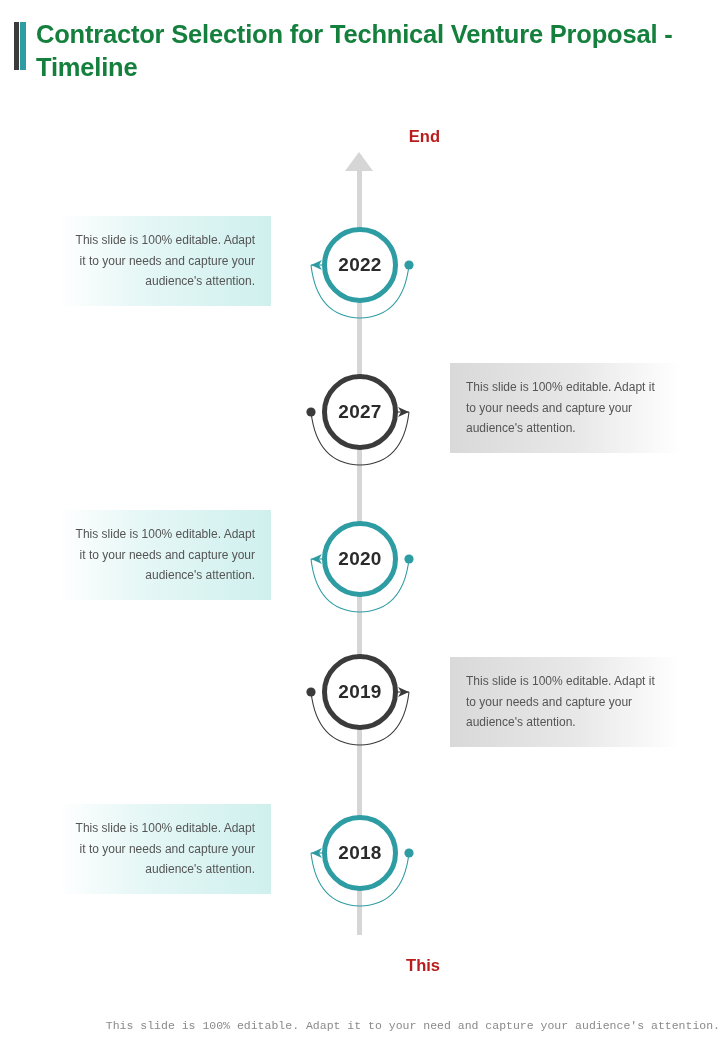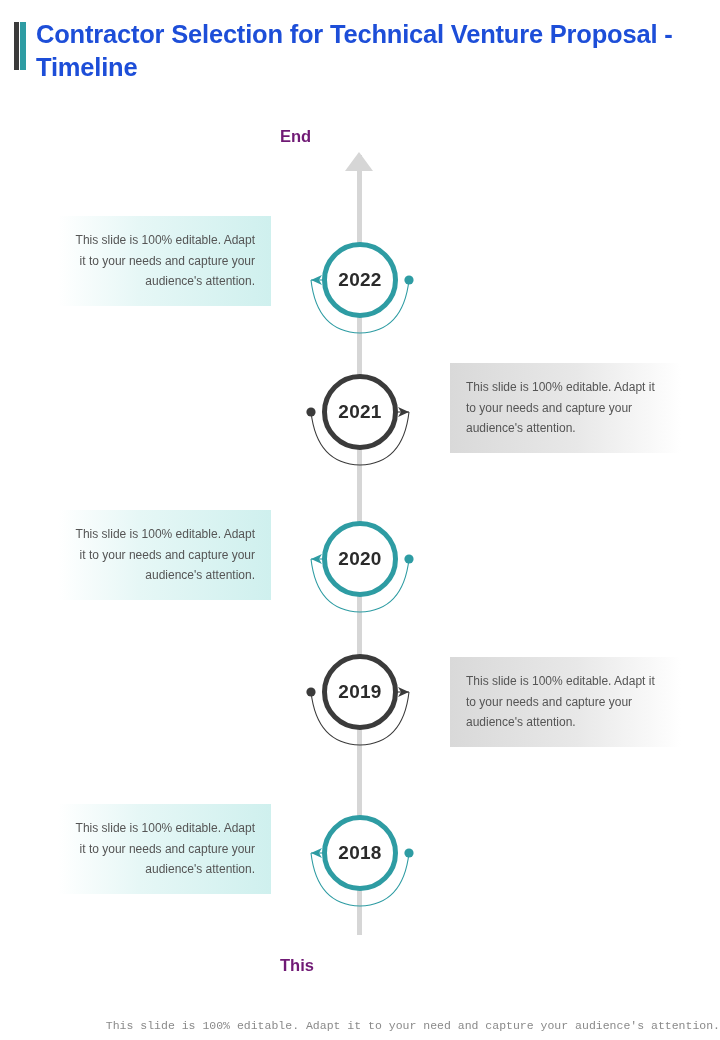--- a/index.html
+++ b/index.html
@@ -40,21 +40,21 @@
     background: #2e9ca3;
   }
   .title-text {
     position: absolute;
     left: 36px;
     top: 0px;
     width: 660px;
     font-size: 25.5px;
     line-height: 33px;
     font-weight: bold;
-    color: #1d4ed8;
+    color: #15803d;
     letter-spacing: -0.2px;
   }
 
   
   .spine {
     position: absolute;
     left: 357px;
     top: 155px;
     width: 5px;
     height: 780px;
@@ -67,24 +67,24 @@
     width: 0;
     height: 0;
     border-left: 14px solid transparent;
     border-right: 14px solid transparent;
     border-bottom: 19px solid #d6d6d6;
   }
 
   .end-label, .start-label {
     position: absolute;
     width: 160px;
-    text-align: left;
+    text-align: right;
     font-size: 16.5px;
     font-weight: bold;
-    color: #701a75;
+    color: #b91c1c;
   }
   .end-label { left: 280px; top: 127px; }
   .start-label { left: 280px; top: 956px; }
 
   
   .node {
     position: absolute;
     left: 281px;
     width: 158px;
     height: 126px;
@@ -160,41 +160,41 @@
 </div>
 
 <div class="spine-arrow"></div>
 <div class="spine"></div>
 
 <div class="end-label">End</div>
 <div class="start-label">This</div>
 
 <div id="milestone-layer">
     <div class="card left" style="top: 216px;"><span>This slide is 100% editable.  Adapt  it to your needs and capture  your audience's  attention.</span></div>
-    <div class="node" style="top: 220px;">
+    <div class="node" style="top: 205px;">
       <svg width="158" height="126" class="node-svg">
         <path d="M 30 60 Q 36 112 79 113 Q 122 112 128 60" fill="none" stroke="#2e9ca3" stroke-width="1.1"></path>
         <path d="M 30 60 L 41 55 L 38 60 L 41 65 Z" fill="#2e9ca3"></path>
         <line x1="30" y1="60" x2="44" y2="60" stroke="#2e9ca3" stroke-width="1.1"></line>
         <circle cx="128" cy="60" r="4.6" fill="#2e9ca3"></circle>
       </svg>
       <div class="node-circle teal">
         <span class="node-year">2022</span>
       </div>
     </div>
     <div class="card right" style="top: 363px;"><span>This slide is 100% editable.  Adapt  it to your needs and capture  your audience's  attention.</span></div>
     <div class="node" style="top: 352px;">
       <svg width="158" height="126" class="node-svg" transform="scale(-1,1)" style="transform: scaleX(-1);">
         <path d="M 30 60 Q 36 112 79 113 Q 122 112 128 60" fill="none" stroke="#3b3b3b" stroke-width="1.1"></path>
         <path d="M 30 60 L 41 55 L 38 60 L 41 65 Z" fill="#3b3b3b"></path>
         <line x1="30" y1="60" x2="44" y2="60" stroke="#3b3b3b" stroke-width="1.1"></line>
         <circle cx="128" cy="60" r="4.6" fill="#3b3b3b"></circle>
       </svg>
       <div class="node-circle dark">
-        <span class="node-year">2021</span>
+        <span class="node-year">2027</span>
       </div>
     </div>
     <div class="card left" style="top: 510px;"><span>This slide is 100% editable.  Adapt  it to your needs and capture  your audience's  attention.</span></div>
     <div class="node" style="top: 499px;">
       <svg width="158" height="126" class="node-svg">
         <path d="M 30 60 Q 36 112 79 113 Q 122 112 128 60" fill="none" stroke="#2e9ca3" stroke-width="1.1"></path>
         <path d="M 30 60 L 41 55 L 38 60 L 41 65 Z" fill="#2e9ca3"></path>
         <line x1="30" y1="60" x2="44" y2="60" stroke="#2e9ca3" stroke-width="1.1"></line>
         <circle cx="128" cy="60" r="4.6" fill="#2e9ca3"></circle>
       </svg>

